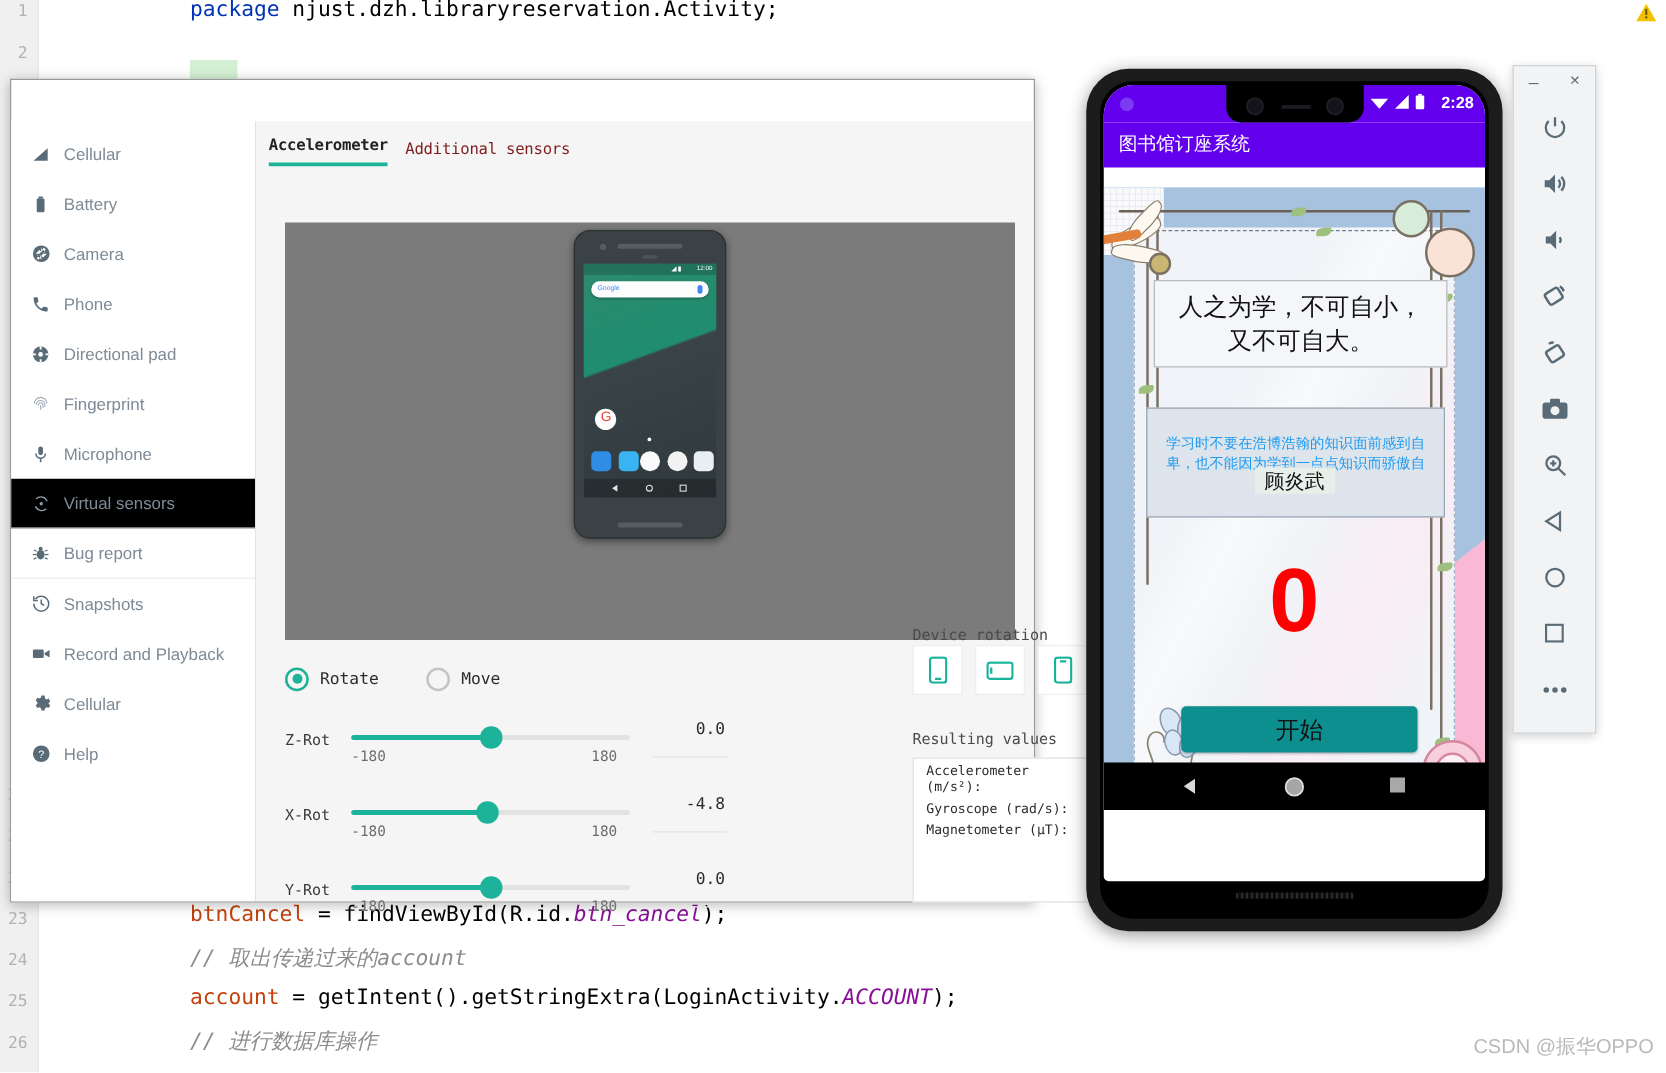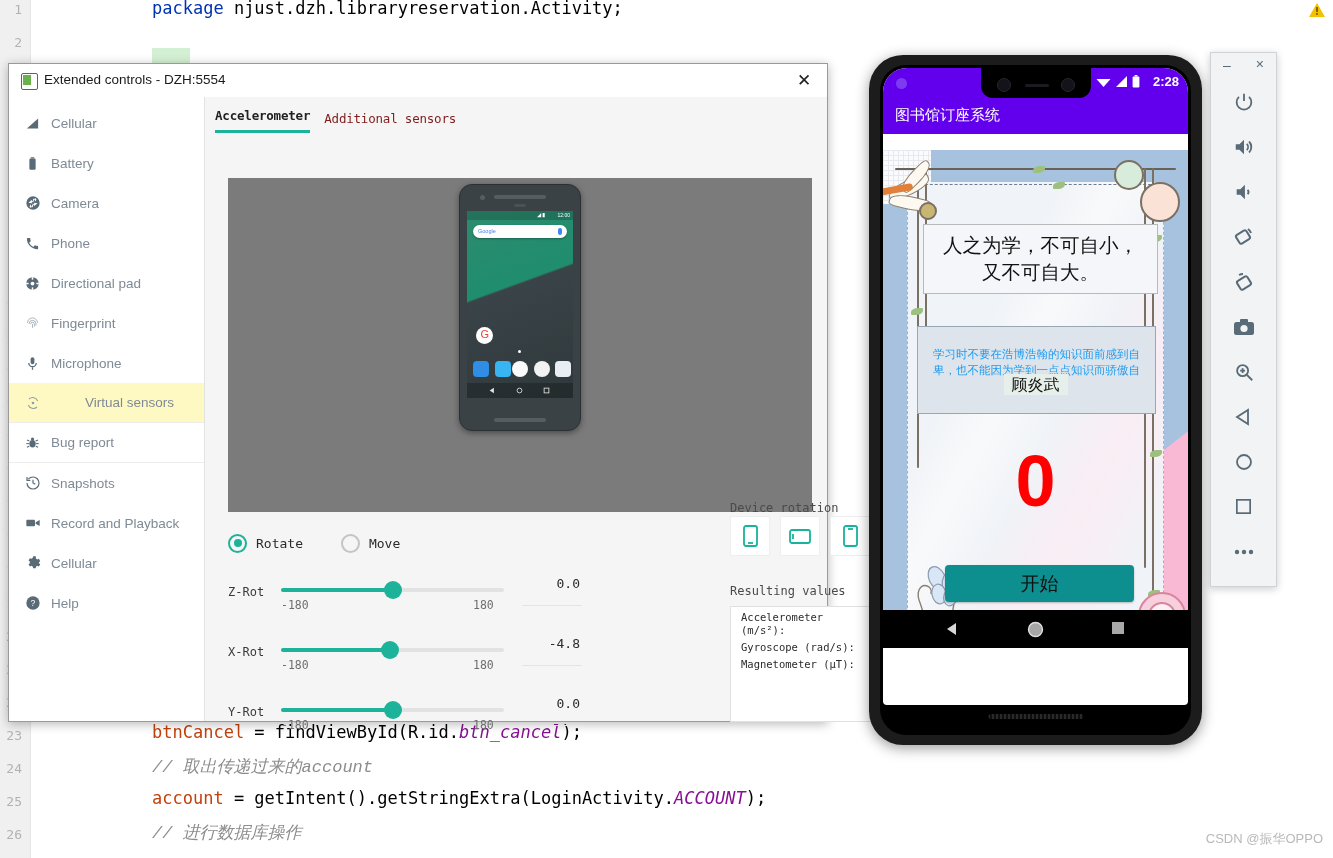--- a/index.html
+++ b/index.html
@@ -14,21 +14,21 @@
   #gutter{position:absolute;left:0;top:0;width:30px;height:858px;background:#f0f0f0;border-right:1px solid #e6e6e6;}
   #gutter .ln{
     position:absolute;left:0;width:22px;text-align:right;
     font-family:"DejaVu Sans Mono", monospace;font-size:13px;color:#b2b2b2;
   }
   #code{position:absolute;left:152px;top:0;right:0;}
   .cl{position:absolute;white-space:pre;font-family:"DejaVu Sans Mono", monospace;font-size:17px;color:#2b2b2b;}
   .kw{color:#0033b3;}
   .plain{color:#000000;}
   .field{color:#871094;font-style:italic;}
-  .cmt{color:#8c8c8c;font-style:italic;font-family:Liberation Mono, monospace;}
+  .cmt{color:#8c8c8c;font-style:italic;}
   .ident{color:#c2410c;}
   .static{color:#871094;font-style:italic;}
   .hl-green{position:absolute;background:#d4f0d4;}
   #warnicon{position:absolute;right:7px;top:2px;width:18px;height:16px;}
 
   
   #extwin{
     position:absolute;left:8px;top:63px;width:818px;height:657px;
     background:#ffffff;border:1px solid #9a9a9a;
     box-shadow:0 2px 10px rgba(0,0,0,.28);
@@ -47,21 +47,21 @@
     position:absolute;right:2px;top:0;width:42px;height:32px;cursor:pointer;
     display:flex;align-items:center;justify-content:center;font-size:17px;color:#222;
   }
 
   #extbody{position:absolute;left:0;top:33px;right:0;bottom:0;display:flex;}
   #sidenav{width:196px;background:#ffffff;border-right:1px solid #e3e3e3;padding-top:6px;box-sizing:border-box;}
   .navitem{
     height:40px;display:flex;align-items:center;padding-left:16px;cursor:pointer;
     color:#7e8a95;font-size:13.5px;box-sizing:border-box;
   }
-  .navitem.sel{background:#fef9c3;gap:34px;}
+  .navitem.sel{background:#000000;}
   .navitem.sepbelow{border-bottom:1px solid #ededed;}
   .navitem .ni{width:26px;display:flex;align-items:center;justify-content:flex-start;color:#5a6b78;}
   .navitem svg{display:block;}
 
   #panel{flex:1;background:#f5f5f5;position:relative;}
   #tabs{position:absolute;left:10px;top:11px;display:flex;align-items:flex-end;gap:14px;}
   .tab{
     font-family:"DejaVu Sans Mono", monospace;font-size:12.5px;color:#7f1d1d;
     padding-bottom:7px;cursor:pointer;letter-spacing:-0.2px;
   }
@@ -241,21 +241,21 @@
   #emutool{
     position:absolute;left:1210px;top:52px;width:65px;height:533px;background:#f2f3f4;
     border:1px solid #cfd3d6;box-shadow:0 2px 8px rgba(0,0,0,.2);
   }
   #emutool .win{height:26px;position:relative;}
   #emutool .win .m{position:absolute;left:12px;top:4px;font-size:14px;color:#5a6b78;cursor:pointer;}
   #emutool .win .x{position:absolute;right:12px;top:3px;font-size:14px;color:#5a6b78;cursor:pointer;}
   .tbtn{height:45px;display:flex;align-items:center;justify-content:center;cursor:pointer;color:#5a6b78;}
 
   #watermark{
-    position:absolute;right:10px;bottom:10px;font-size:13px;color:#b9b9b9;
+    position:absolute;right:10px;bottom:10px;font-size:16px;color:#b9b9b9;
     font-family:"Liberation Sans", sans-serif;
   }
 </style>
 </head>
 <body>
 
 <div id="ide">
   <div id="gutter">
       <div class="ln" style="top: 2px;">1</div>
       <div class="ln" style="top: 35px;">2</div>
@@ -300,25 +300,20 @@
   </div>
 
   <svg id="warnicon" viewBox="0 0 18 16">
     <polygon points="9,1 17,15 1,15" fill="#f2c200"></polygon>
     <rect x="8.2" y="5" width="1.6" height="5" fill="#6b5200"></rect>
     <rect x="8.2" y="11" width="1.6" height="1.8" fill="#6b5200"></rect>
   </svg>
 </div>
 
 <div id="extwin">
-  <div id="exttitle">
-    <span class="ico"></span>
-    <span class="ttl">Extended controls - DZH:5554</span>
-    <span class="closebtn">✕</span>
-  </div>
 
   <div id="extbody">
 
     <div id="sidenav">
       <div class="navitem">
         <span class="ni">
             <svg width="15" height="15" viewBox="0 0 24 24" fill="#5a6b78">
               <path d="M3 20h18V4z"></path>
             </svg>
           </span>

